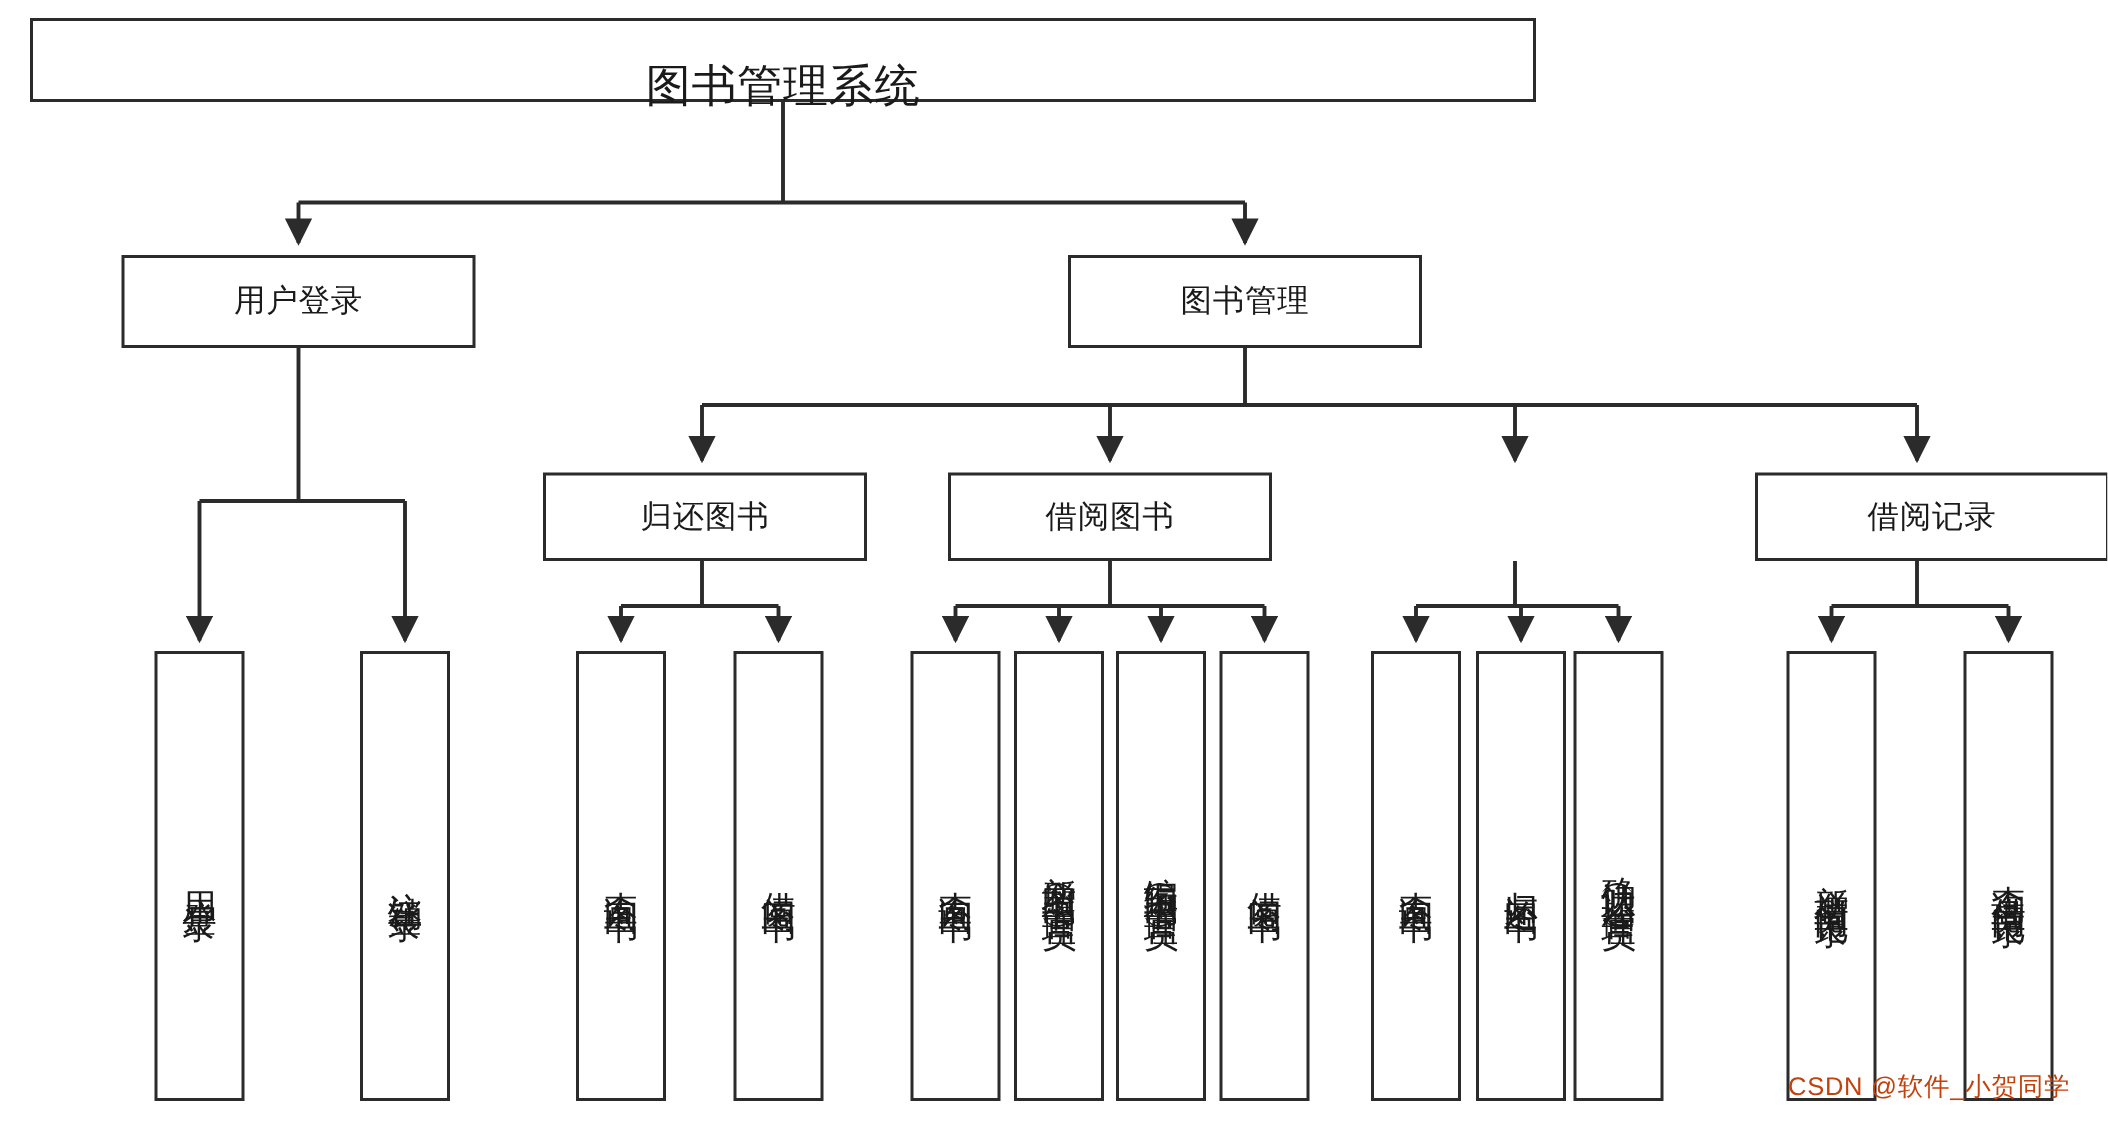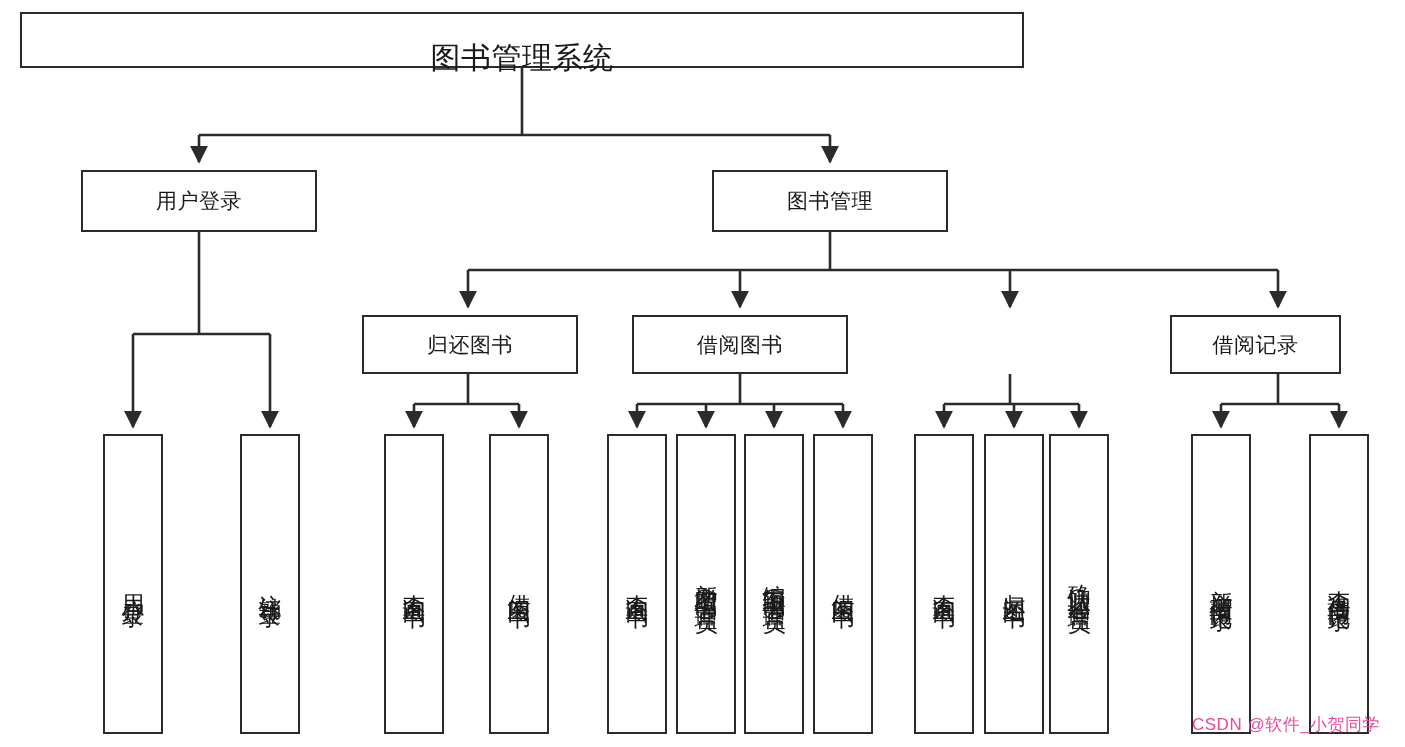--- a/index.html
+++ b/index.html
@@ -64,21 +64,21 @@
     line-height: 1.0;
     letter-spacing: 4px;
     white-space: nowrap;
     max-height: 286px;
   }
   #watermark {
     position: absolute;
     left: 1192px;
     top: 713px;
     font-size: 17px;
-    color: #ec4899;
+    color: #c2410c;
     white-space: nowrap;
     letter-spacing: 0.5px;
     text-align: right;
   }
 </style>
 </head>
 <body>
 
 <div id="diagram-canvas">
 
@@ -142,21 +142,21 @@
   <div class="node horizontal" style="left:712px; top:170px; width:236px; height:62px;">
     <span class="node-label">图书管理</span>
   </div>
 
   <div class="node horizontal" style="left:362px; top:315px; width:216px; height:59px;">
     <span class="node-label">归还图书</span>
   </div>
   <div class="node horizontal" style="left:632px; top:315px; width:216px; height:59px;">
     <span class="node-label">借阅图书</span>
   </div>
-  <div class="node horizontal" style="left:1170px; top:315px; width:171px; height:59px;">
+  <div class="node horizontal" style="left:1170px; top:315px; width:236px; height:59px;">
     <span class="node-label">借阅记录</span>
   </div>
 
   <div class="node vertical" style="left:103px; top:434px; width:60px; height:300px;">
     <span class="node-label">用户登录</span>
   </div>
   <div class="node vertical" style="left:240px; top:434px; width:60px; height:300px;">
     <span class="node-label">注销登录</span>
   </div>
 

